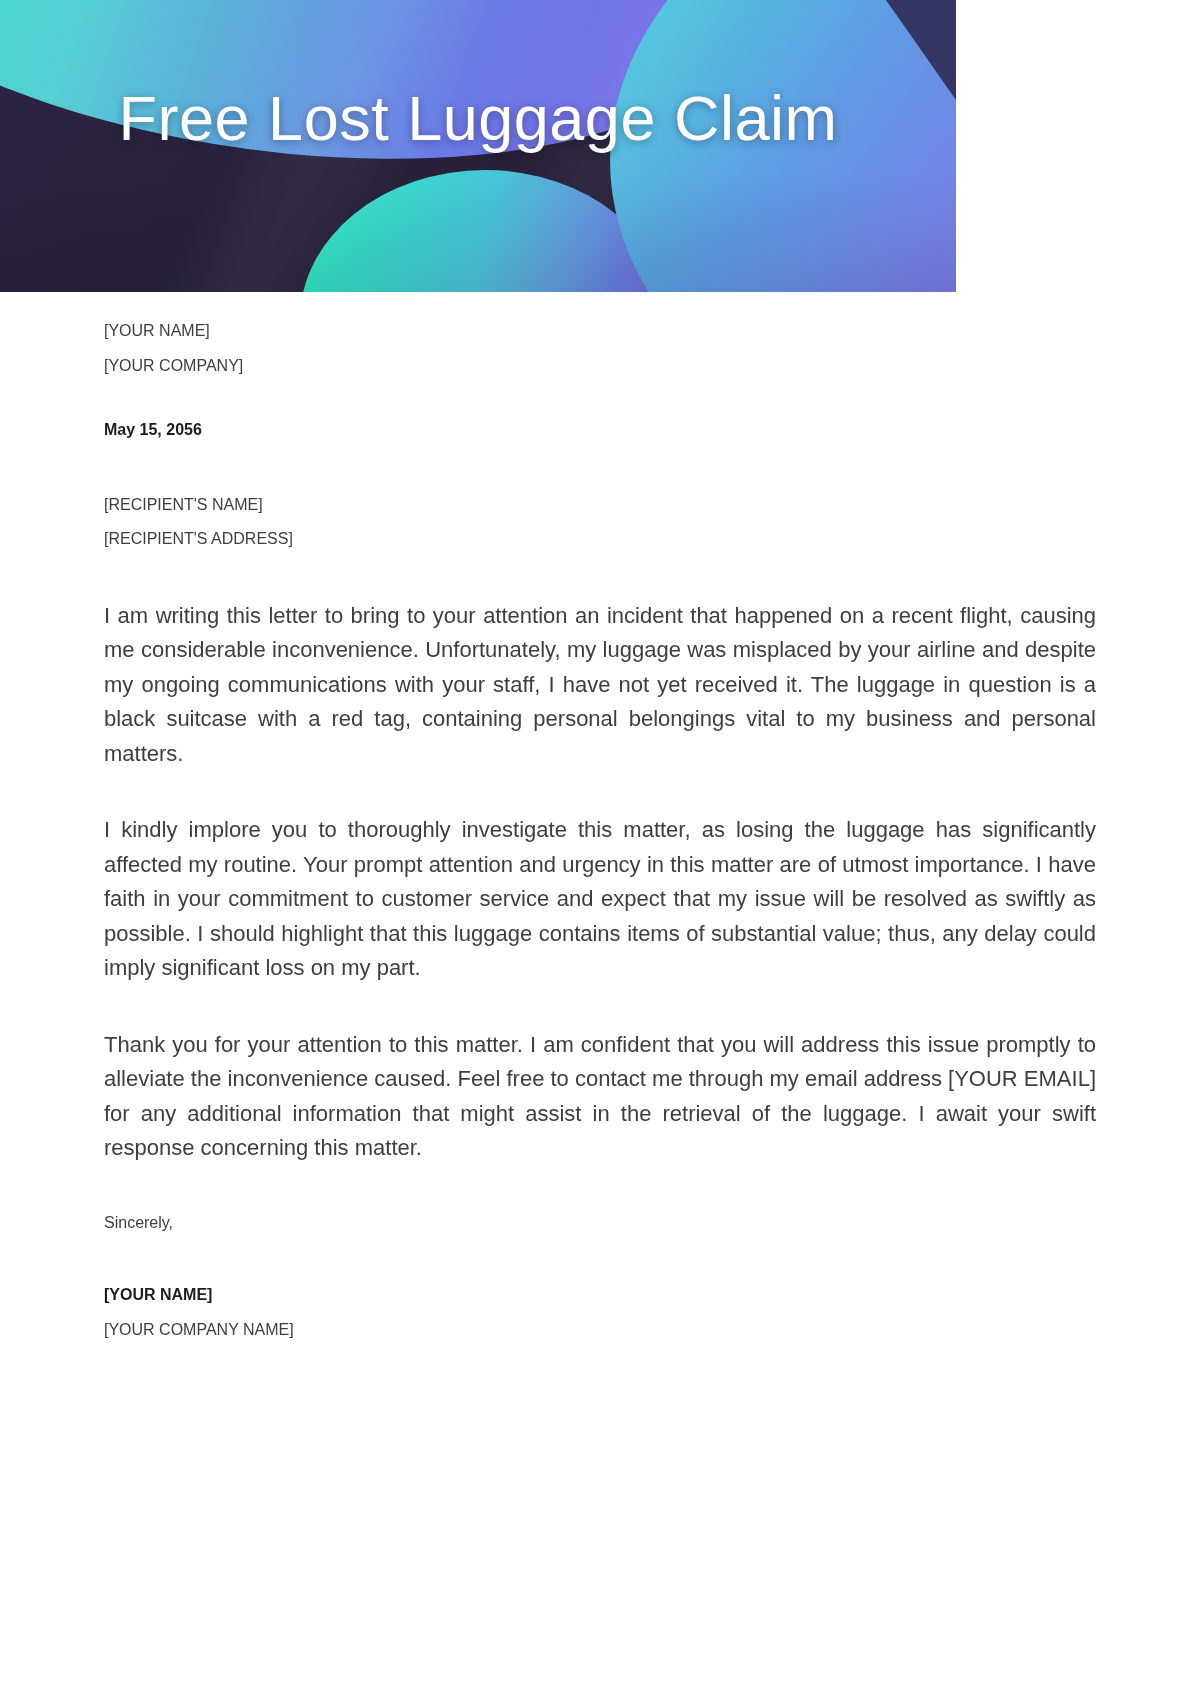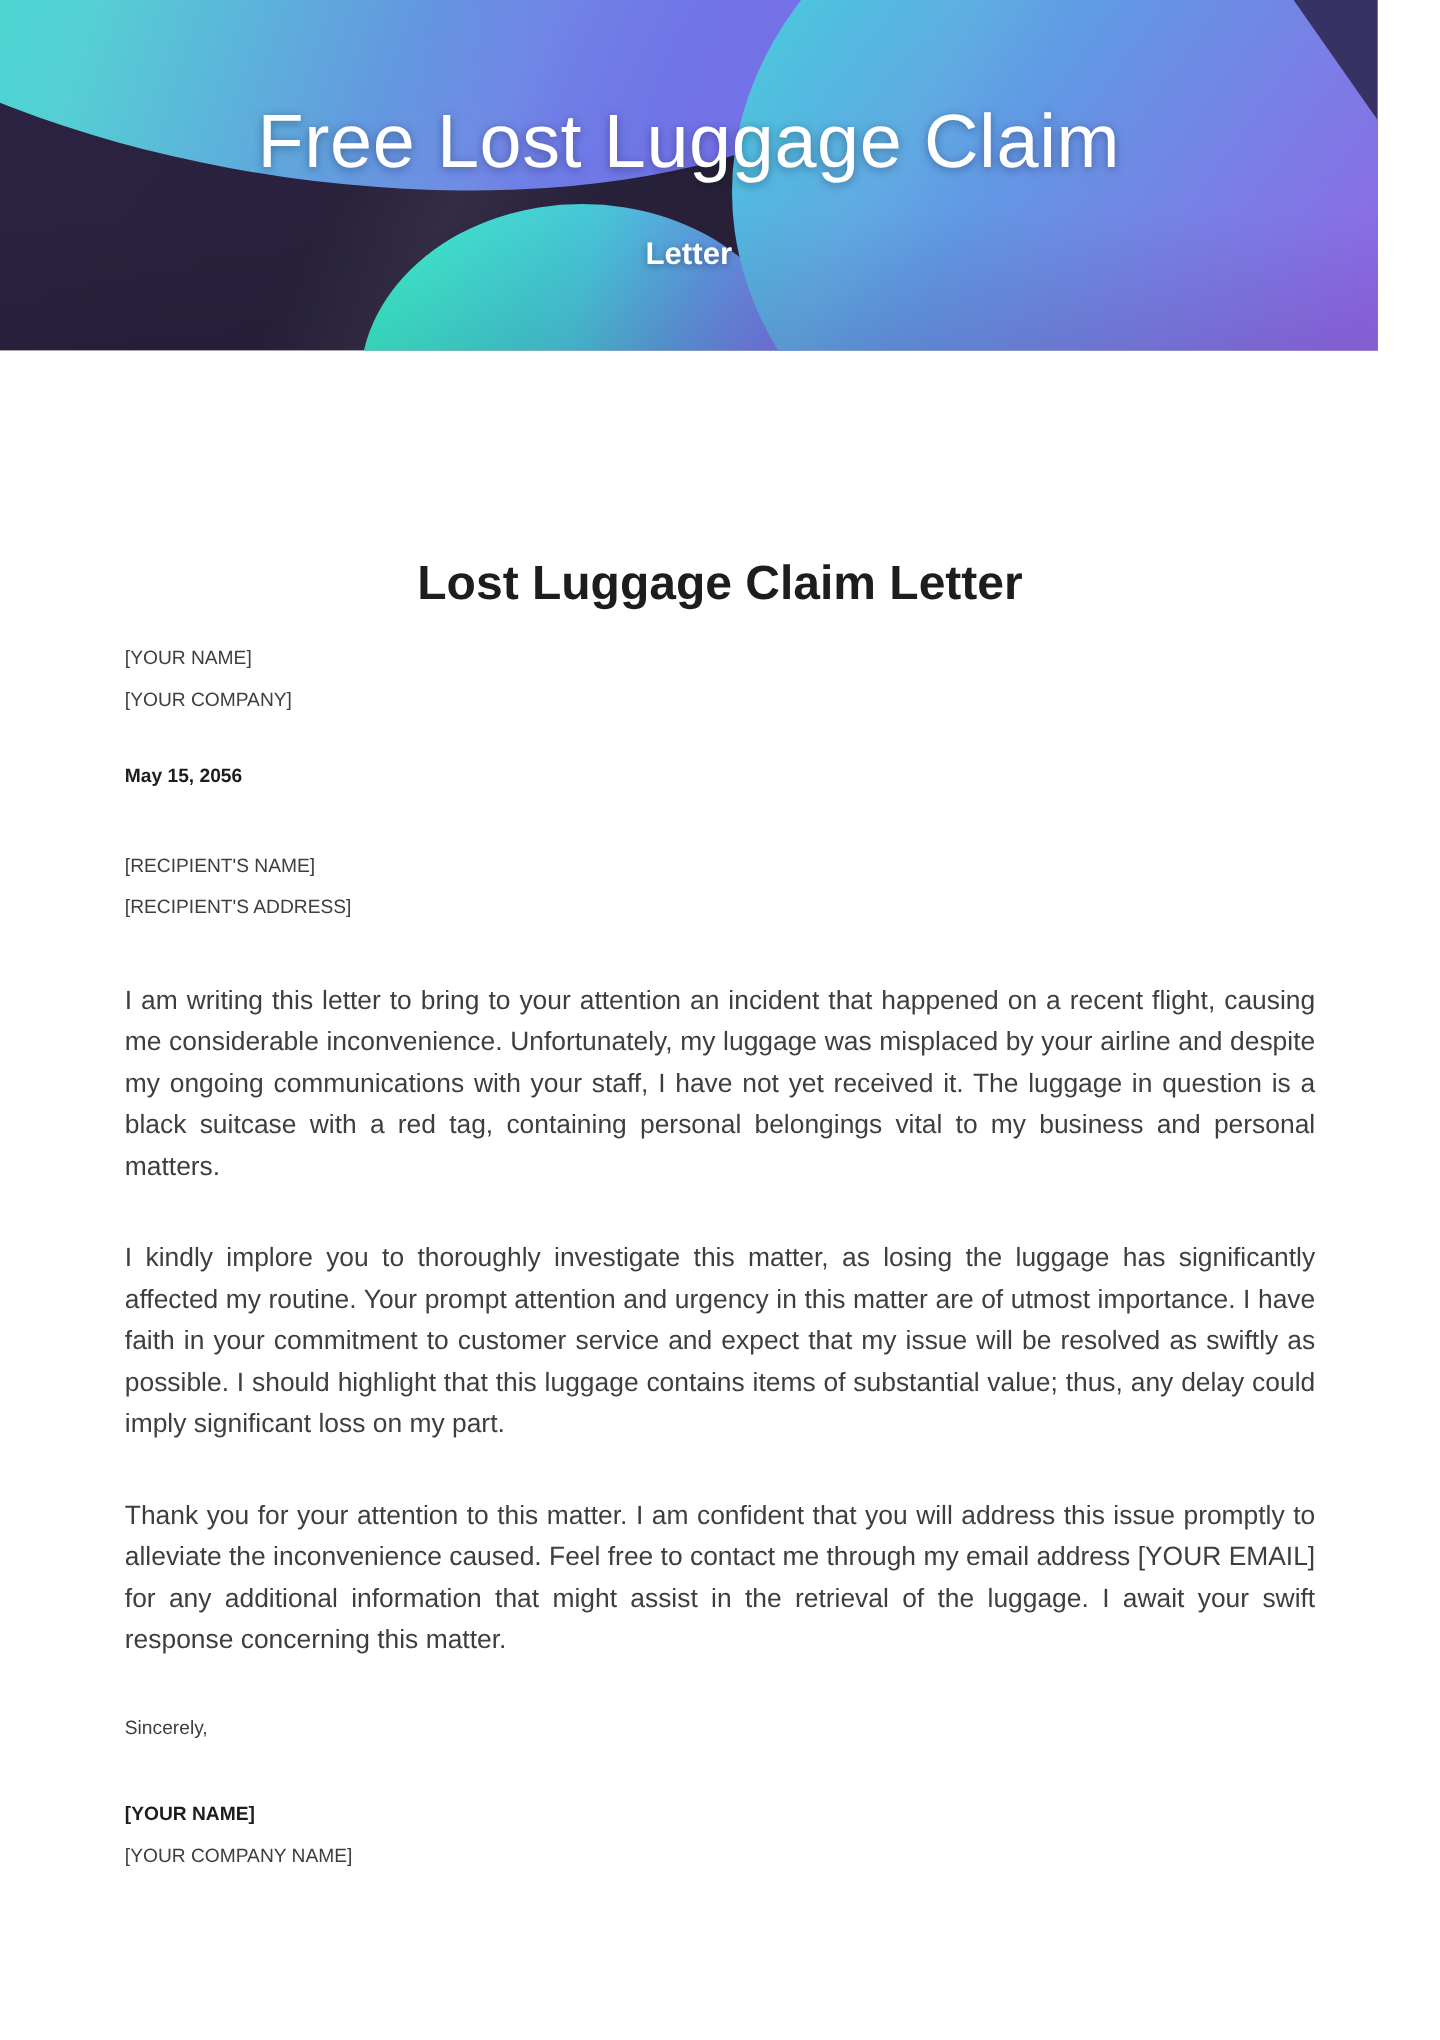--- a/index.html
+++ b/index.html
@@ -8,21 +8,21 @@
     background: #ffffff;
     width: 1200px;
   }
   body {
     font-family: "Liberation Sans", "DejaVu Sans", sans-serif;
     color: #3e3e3e;
   }
   
   .banner {
     position: relative;
-    width: 1148px;
+    width: 956px;
     height: 292px;
     background: linear-gradient(125deg, #2b2342 0%, #272038 55%, #2d2444 100%);
     overflow: hidden;
   }
   .blob {
     position: absolute;
     border-radius: 50%;
   }
   .blob-a {
     left: -230px; top: -290px;
@@ -120,26 +120,24 @@
 </style>
 </head>
 <body>
 
 <div class="banner">
   <div class="blob blob-a"></div>
   <div class="blob blob-b"></div>
   <div class="blob blob-c"></div>
   <div class="corner-shade"></div>
   <h1 class="banner-title">Free Lost Luggage Claim</h1>
-  <div class="banner-subtitle">Letter</div>
 </div>
 
 <div class="page">
 
-  <h2 class="letter-title">Lost Luggage Claim Letter</h2>
 
   <div class="block sender">
     <div>[YOUR NAME]</div>
     <div>[YOUR COMPANY]</div>
   </div>
 
   <div class="block date">May 15, 2056</div>
 
   <div class="block recipient">
     <div>[RECIPIENT'S NAME]</div>

